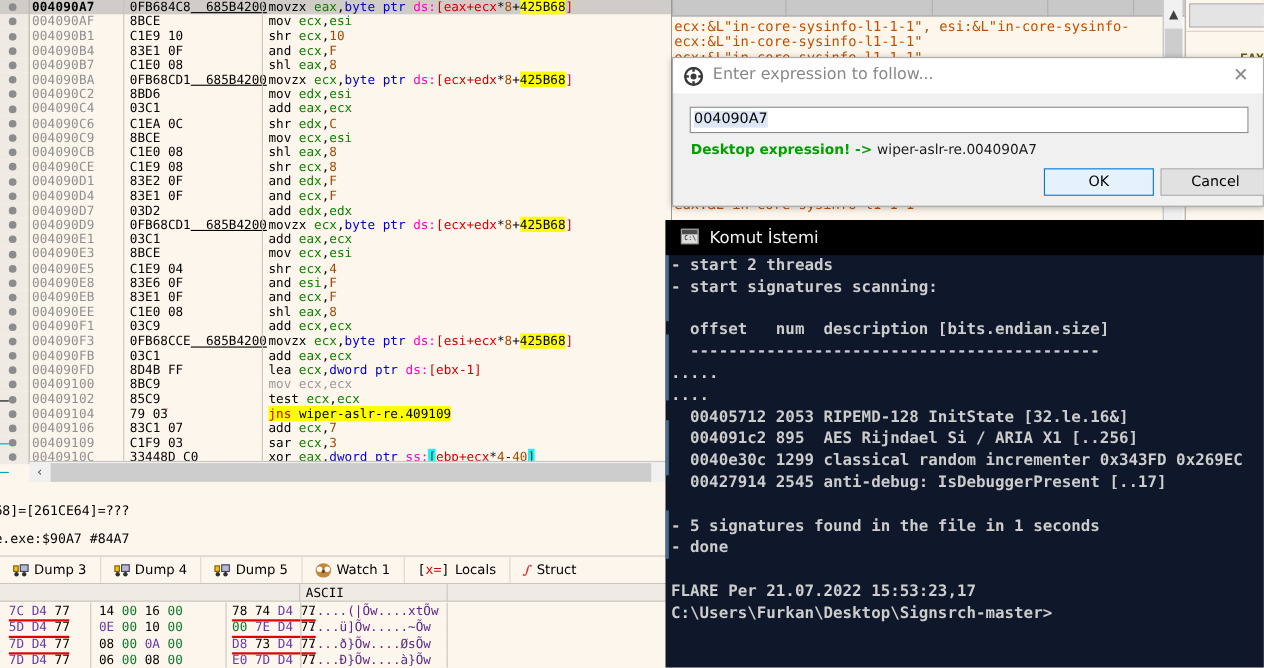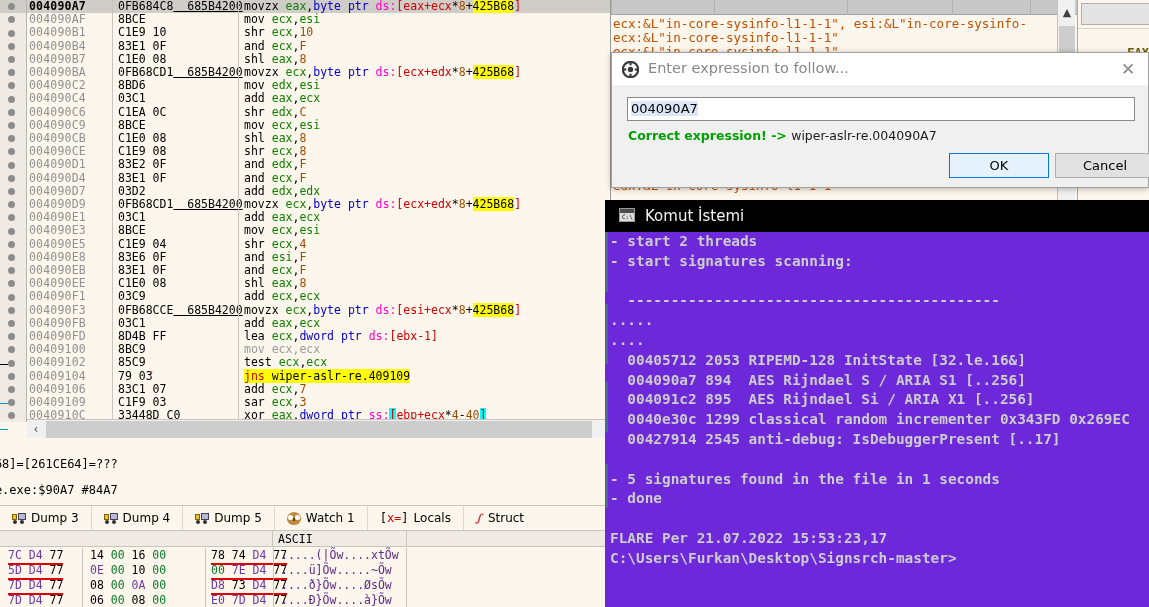--- a/index.html
+++ b/index.html
@@ -156,21 +156,21 @@
             background:#e5f1fb; border:1px solid #0078d7; font-size: 13px; color:#000;
             display:flex; align-items:center; justify-content:center;
             font-family:"DejaVu Sans", sans-serif; }
   #btn-cancel { position:absolute; left: 443px; top: 100px; width: 100px; height: 25px;
                 background:#e1e1e1; border:1px solid #adadad; font-size: 13px; color:#000;
                 display:flex; align-items:center; justify-content:center;
                 font-family:"DejaVu Sans", sans-serif; }
 
   
   #cmd { position: absolute; left: 605px; top: 200px; width: 544px; height: 407px;
-         background: #6d28d9; overflow: hidden; }
+         background: #0f172a; overflow: hidden; }
   #cmd-title { position:absolute; left:0; top:0; width:544px; height: 32px; background:#000; }
   #cmd-icon { position:absolute; left: 14px; top: 8px; width: 16px; height: 14px;
               background:#dcdcdc; border: 1px solid #9a9a9a; }
   #cmd-icon .bar { position:absolute; left:0; top:0; width:100%; height:4px; background:#4a4a4a; }
   #cmd-icon .pr { position:absolute; left:2px; top:5px; font-size:6px; color:#101010;
                   font-family:"DejaVu Sans Mono", monospace; line-height:6px; }
   #cmd-title-text { position:absolute; left: 40px; top: 7px; font-size: 15px; color:#f2f2f2;
                     font-family:"DejaVu Sans", sans-serif; }
   #cmd-body { position:absolute; left: 0; top: 32px; width: 544px; height: 375px;
               padding-left: 5px; font-weight: bold; }
@@ -326,21 +326,21 @@
       <circle cx="10" cy="10" r="3.2" fill="#3a3a3a"></circle>
       <rect x="8.7" y="0" width="2.6" height="5" fill="#3a3a3a"></rect>
       <rect x="8.7" y="15" width="2.6" height="5" fill="#3a3a3a"></rect>
       <rect x="0" y="8.7" width="5" height="2.6" fill="#3a3a3a"></rect>
       <rect x="15" y="8.7" width="5" height="2.6" fill="#3a3a3a"></rect>
     </svg>
     <div id="dlg-title-text">Enter expression to follow...</div>
     <div id="dlg-close">✕</div>
   </div>
   <div id="dlg-input"><span class="sel">004090A7</span></div>
-  <div id="dlg-status"><span class="ok">Correct expression!</span><span class="ok"> -&gt; </span><span class="tgt">wiper-aslr-re.004090A7</span></div>
+  <div id="dlg-status"><span class="ok">Desktop expression!</span><span class="ok"> -&gt; </span><span class="tgt">wiper-aslr-re.004090A7</span></div>
   <div id="btn-ok">OK</div>
   <div id="btn-cancel">Cancel</div>
 </div>
 
 <div id="cmd">
   <div id="cmd-title">
     <div id="cmd-icon">
           <span class="bar"></span>
           <span class="pr">C:\</span>
         </div>
@@ -349,25 +349,25 @@
   <div id="cmd-lsb">
     <div class="seg" style="top:0px;height:60px"></div>
     <div class="seg" style="top:72px;height:60px"></div>
     <div class="seg" style="top:150px;height:50px"></div>
     <div class="seg" style="top:232px;height:44px"></div>
   </div>
   <div id="cmd-body">
         <div class="cmd-line">- start 2 threads</div>
         <div class="cmd-line">- start signatures scanning:</div>
         <div class="cmd-line">&nbsp;</div>
+        <div class="cmd-line">  offset   num  description [bits.endian.size]</div>
         <div class="cmd-line">  -------------------------------------------</div>
         <div class="cmd-line">.....</div>
         <div class="cmd-line">....</div>
         <div class="cmd-line">  00405712 2053 RIPEMD-128 InitState [32.le.16&amp;]</div>
-        <div class="cmd-line">  004090a7 894  AES Rijndael S / ARIA S1 [..256]</div>
         <div class="cmd-line">  004091c2 895  AES Rijndael Si / ARIA X1 [..256]</div>
         <div class="cmd-line">  0040e30c 1299 classical random incrementer 0x343FD 0x269EC</div>
         <div class="cmd-line">  00427914 2545 anti-debug: IsDebuggerPresent [..17]</div>
         <div class="cmd-line">&nbsp;</div>
         <div class="cmd-line">- 5 signatures found in the file in 1 seconds</div>
         <div class="cmd-line">- done</div>
         <div class="cmd-line">&nbsp;</div>
         <div class="cmd-line">FLARE Per 21.07.2022 15:53:23,17</div>
         <div class="cmd-line">C:\Users\Furkan\Desktop\Signsrch-master&gt;</div>
       </div>

